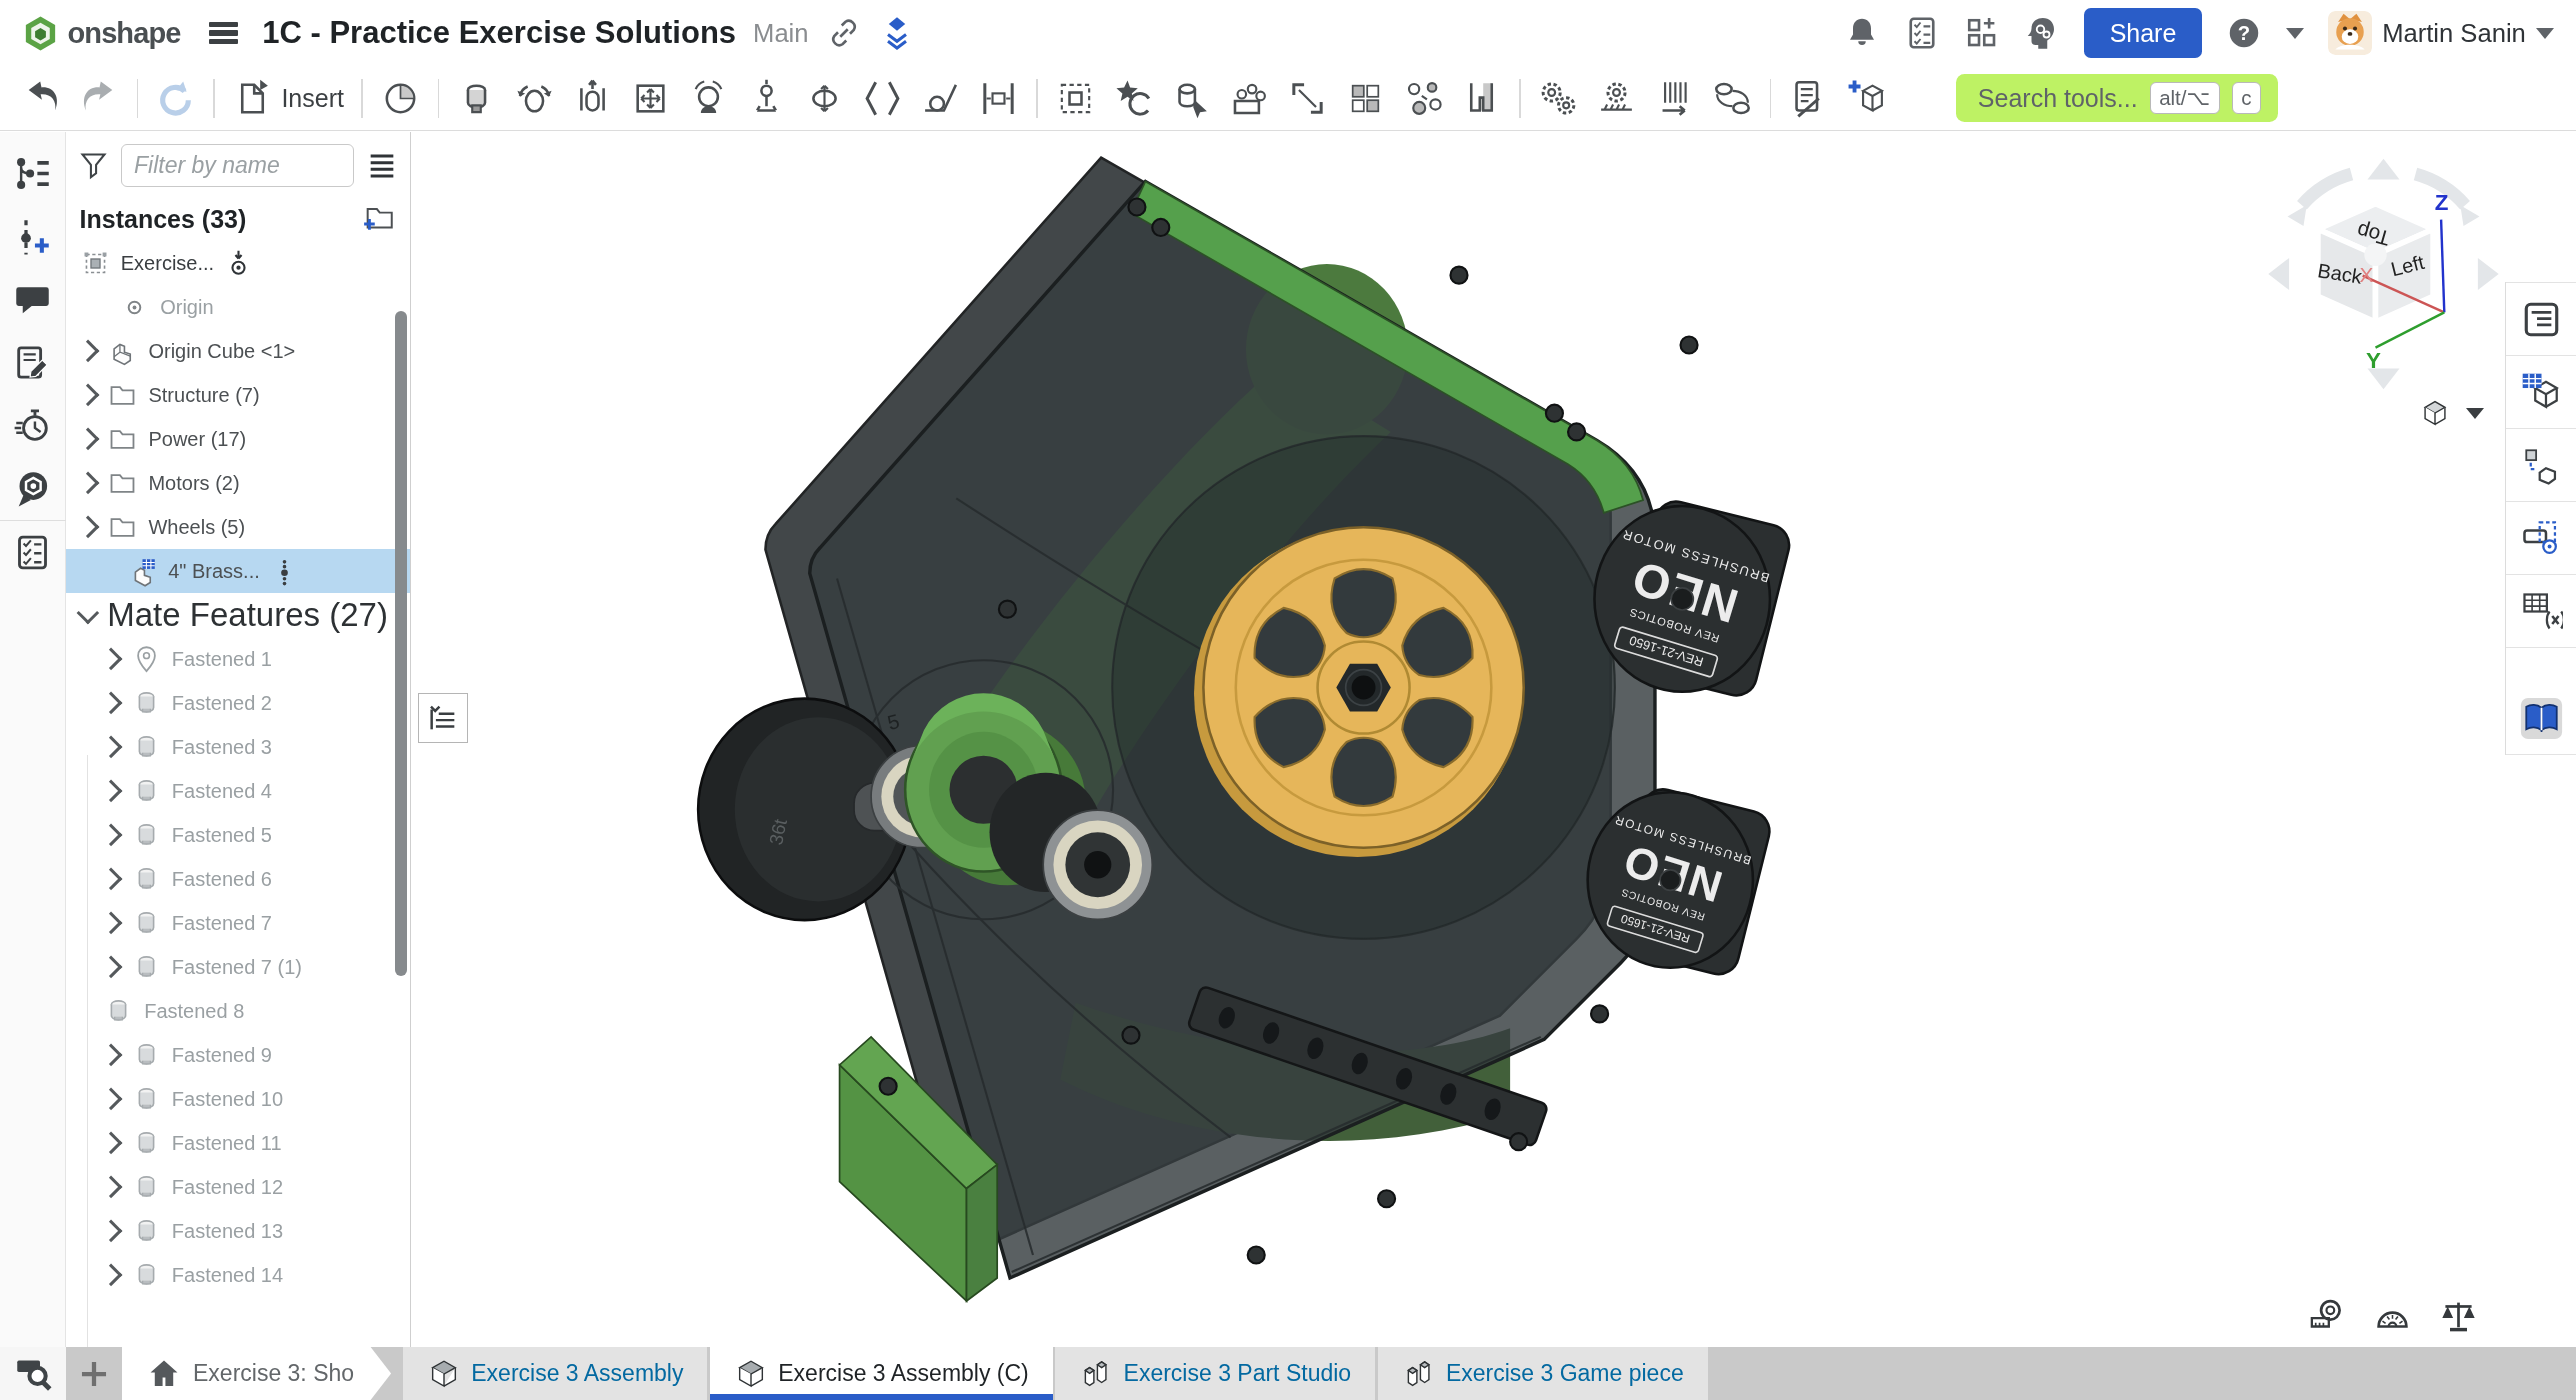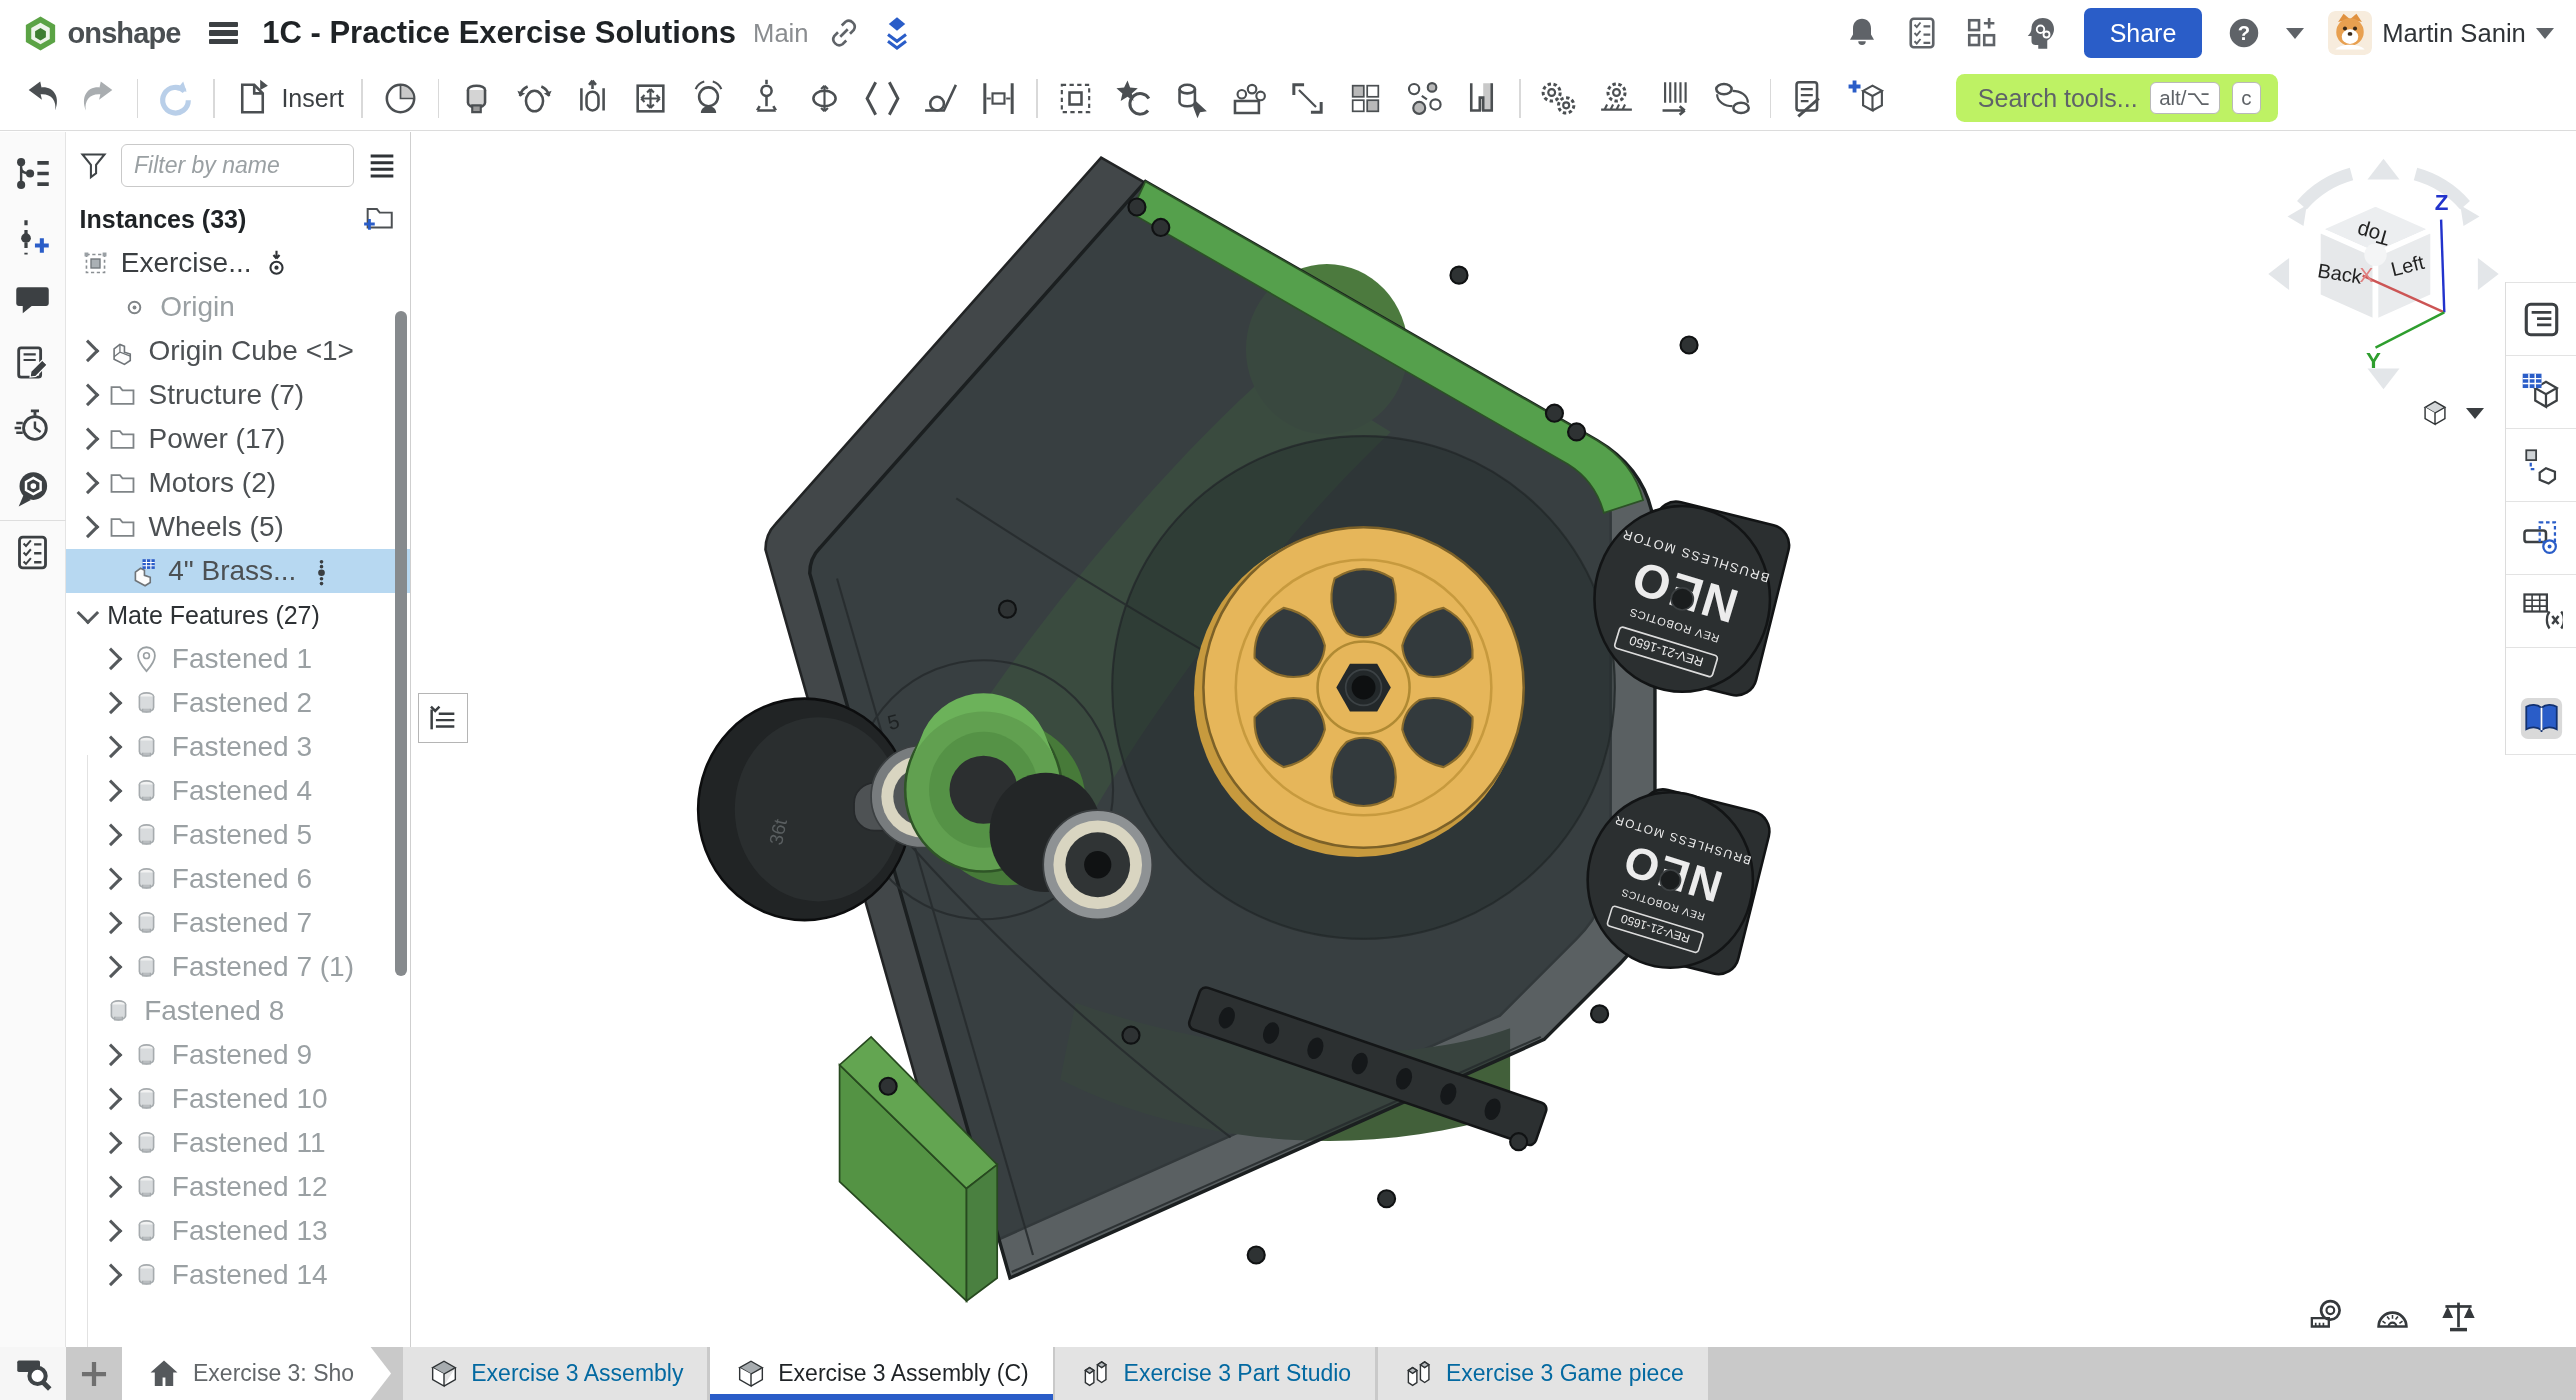--- a/index.html
+++ b/index.html
@@ -51,24 +51,24 @@
   .filter-input::placeholder{color:#9aa0a3;}
   .inst-hdr{display:flex;align-items:center;padding:8.5px 13.6px 5.1px 13.6px;}
   .inst-hdr .ih-label{font-size:25px;font-weight:bold;color:#1f2326;}
   .inst-hdr svg{margin-left:auto;}
   .tree{position:relative;}
   .trow{height:44px;display:flex;align-items:center;gap:10.2px;padding-left:13.6px;cursor:pointer;position:relative;}
   .trow .chev{width:12.8px;height:12.8px;border-right:3.4px solid #55595c;border-bottom:3.4px solid #55595c;
               transform:rotate(-45deg);flex:none;margin-right:1.7px;}
   .trow.open .chev{transform:rotate(45deg);margin-top:-5.1px;}
   .trow .ricon{width:31px;height:31px;flex:none;color:#7f8487;}
-  .trow .rlabel{font-size:28px;color:#4c5053;white-space:nowrap;}
+  .trow .rlabel{font-size:20px;color:#4c5053;white-space:nowrap;}
   .trow.dim .rlabel{color:#9aa0a3;}
   .trow.dark .rlabel{color:#3a3e41;}
-  .trow.hdr .rlabel{color:#2d3134;font-size:25px;}
+  .trow.hdr .rlabel{color:#2d3134;font-size:33px;}
   .trow.selected{background:#b7d8f1;}
   .trow .ticon{width:29px;height:29px;flex:none;}
   .trow.p-origin{padding-left:53px;}
   .trow.p1{padding-left:13.6px;}
   .trow.p2{padding-left:61px;}
   .trow.p3{padding-left:80px;}
   .trow.p4{padding-left:37px;}
   .guide{position:absolute;left:20.5px;top:514px;height:702px;width:1.7px;background:#e2e2e2;}
   .vscroll{position:absolute;right:3.4px;top:179px;width:12px;height:665px;background:#868a8d;border-radius:6.8px;}
   

